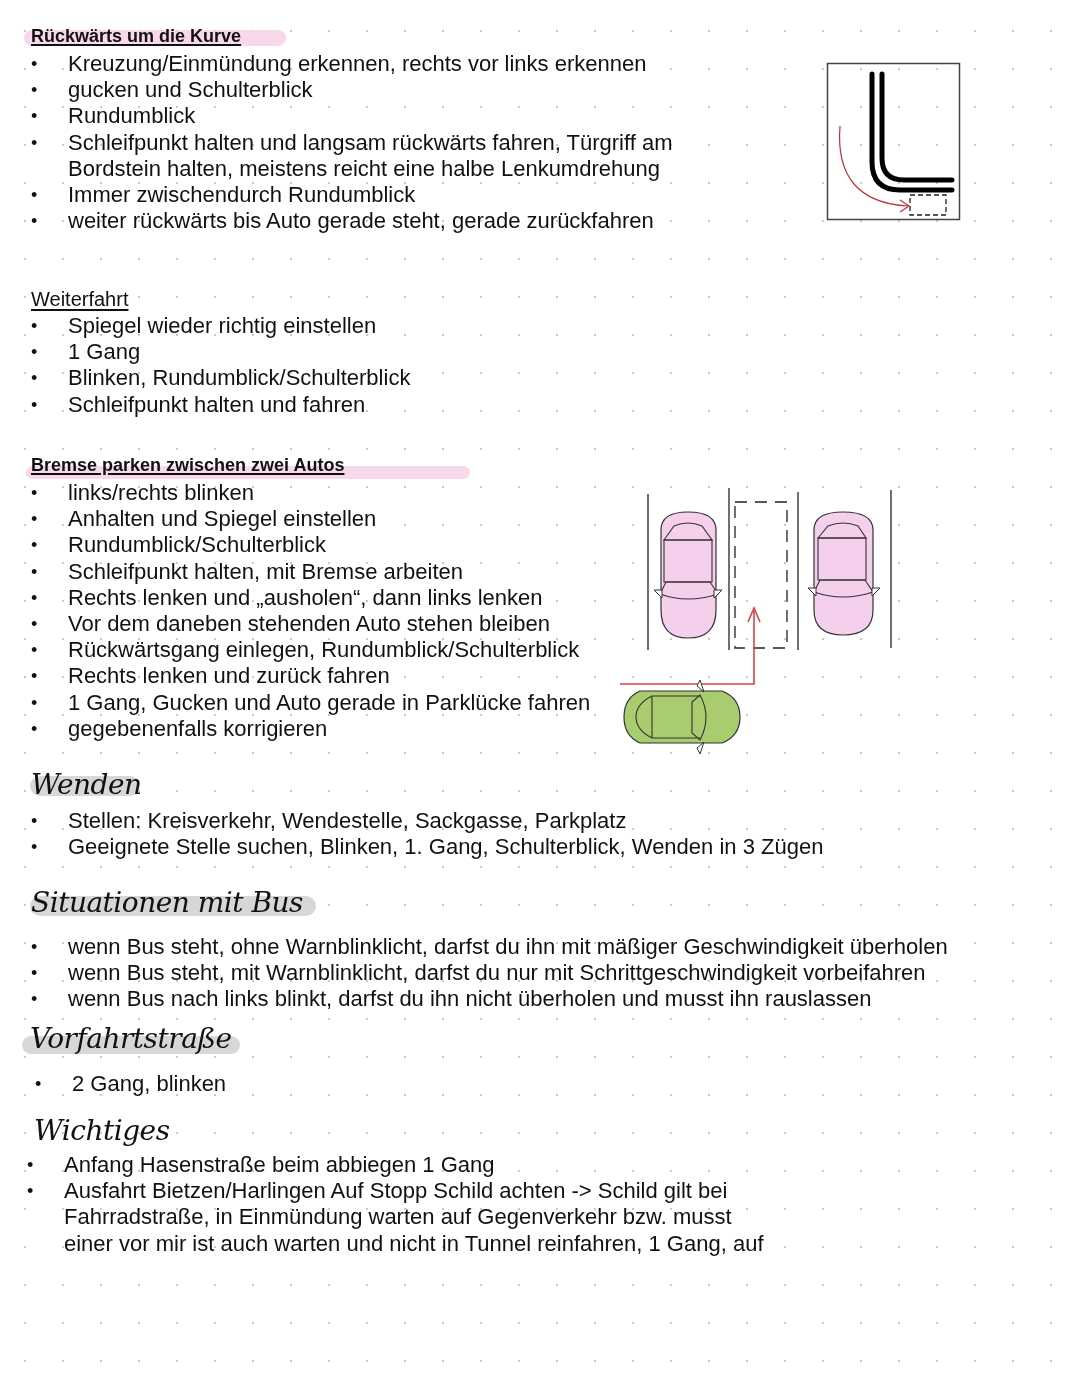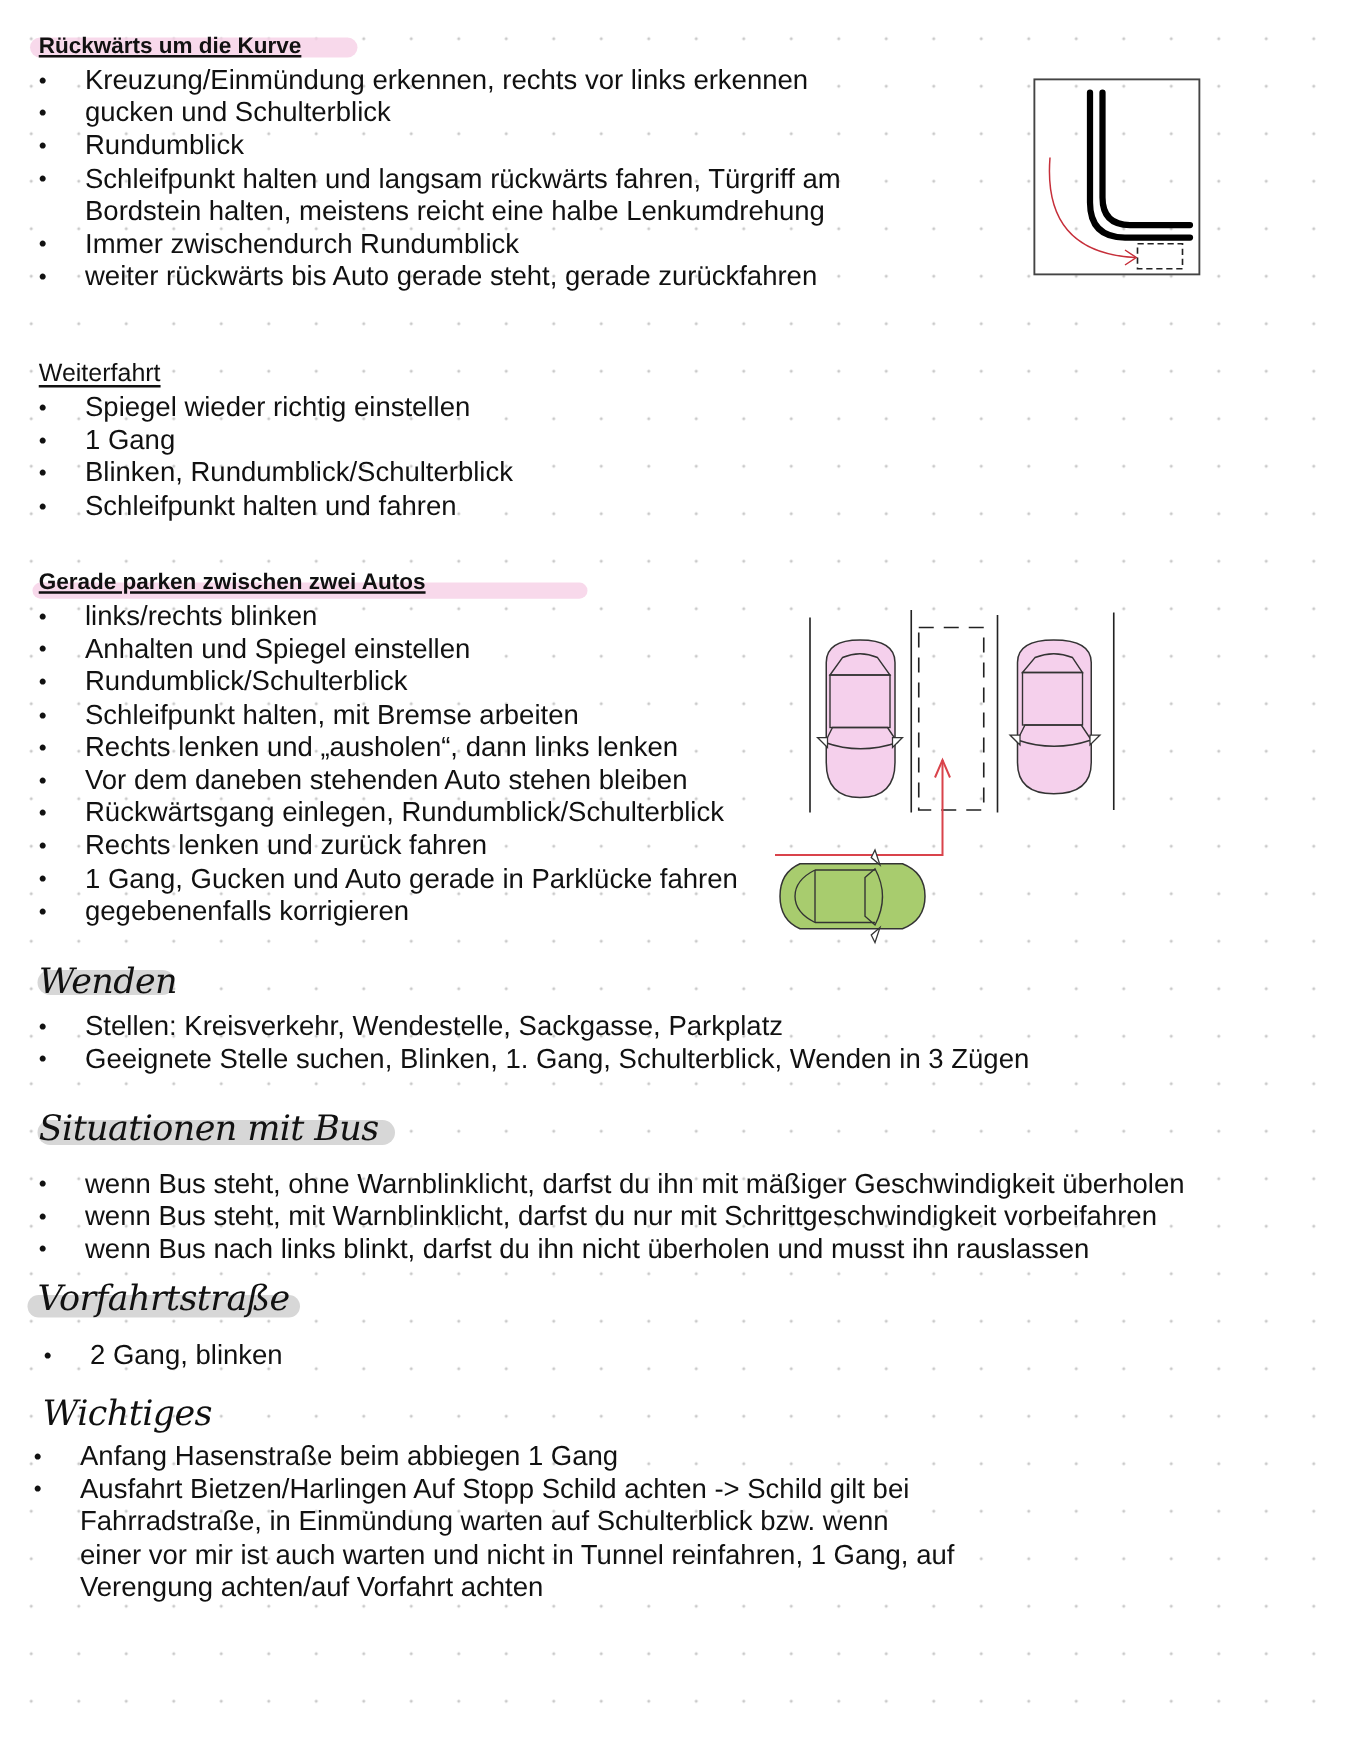--- a/index.html
+++ b/index.html
@@ -71,21 +71,21 @@
 <svg style="left:826px;top:62px;" width="136" height="160" viewBox="0 0 136 160">
   <rect x="1.5" y="1.5" width="132" height="156" fill="none" stroke="#444" stroke-width="1.5"></rect>
   <path d="M46 12 V100 Q46 128 74 128 H126" fill="none" stroke="#000" stroke-width="5" stroke-linecap="round"></path>
   <path d="M56 12 V96 Q56 118 78 118 H126" fill="none" stroke="#000" stroke-width="5" stroke-linecap="round"></path>
   <path d="M14 64 Q8 140 82 144" fill="none" stroke="#c62f3a" stroke-width="1.2"></path>
   <path d="M74 138 L83 144 L74 150" fill="none" stroke="#c62f3a" stroke-width="1.2"></path>
   <rect x="84" y="133" width="36" height="20" fill="none" stroke="#222" stroke-width="1.3" stroke-dasharray="5 3"></rect>
 </svg>
 
 <div class="hl" style="left:26px;top:466px;width:444px;height:13px;"></div>
-<div class="abs h-bold" style="left:31px;top:455px;">Gerade parken zwischen zwei Autos</div>
+<div class="abs h-bold" style="left:31px;top:455px;">Bremse parken zwischen zwei Autos</div>
 
 <ul class="bl" style="left:31px;top:480px;">
   <li>links/rechts blinken</li>
   <li>Anhalten und Spiegel einstellen</li>
   <li>Rundumblick/Schulterblick</li>
   <li>Schleifpunkt halten, mit Bremse arbeiten</li>
   <li>Rechts lenken und „ausholen“, dann links lenken</li>
   <li>Vor dem daneben stehenden Auto stehen bleiben</li>
   <li>Rückwärtsgang einlegen, Rundumblick/Schulterblick</li>
   <li>Rechts lenken und zurück fahren</li>
@@ -155,17 +155,16 @@
 <ul class="bl" style="left:35px;top:1071px;">
   <li>2 Gang, blinken</li>
 </ul>
 
 <div class="abs h-script" style="left:34px;top:1114px;">Wichtiges</div>
 
 <ul class="bl" style="left:27px;top:1152px;">
   <li><span>Anfang Hasenstraße beim abbiegen 1 Gang</span></li>
   <li>
     <span class="cont">Ausfahrt Bietzen/Harlingen Auf Stopp Schild achten -&gt; Schild gilt bei</span>
-    <span class="cont">Fahrradstraße, in Einmündung warten auf Schulterblick bzw. wenn</span>
+    <span class="cont">Fahrradstraße, in Einmündung warten auf Gegenverkehr bzw. musst</span>
     <span class="cont">einer vor mir ist auch warten und nicht in Tunnel reinfahren, 1 Gang, auf</span>
-    <span class="cont">Verengung achten/auf Vorfahrt achten</span>
   </li>
 </ul>
 
 </body></html>

